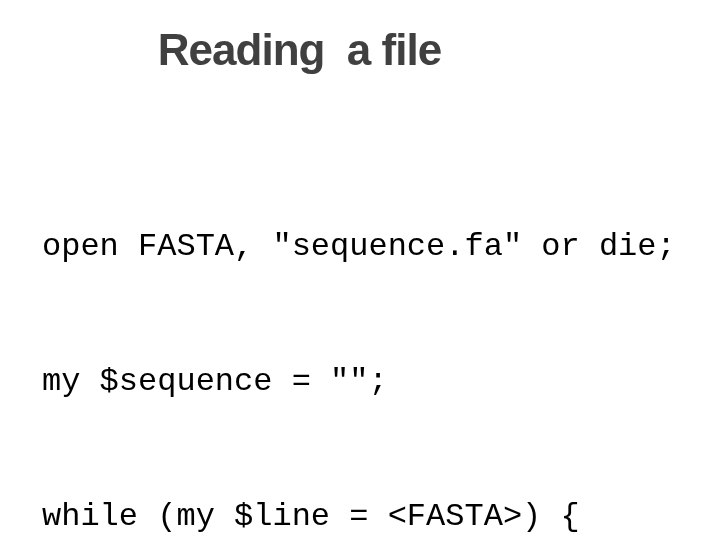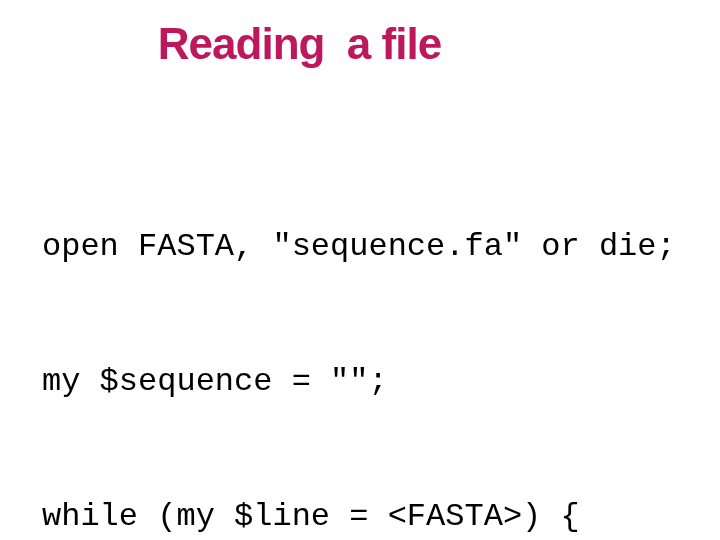--- a/index.html
+++ b/index.html
@@ -9,30 +9,30 @@
   }
   .slide {
     position: relative;
     width: 720px;
     height: 540px;
     background: #ffffff;
     overflow: hidden;
   }
   .slide-title {
     position: absolute;
-    top: 22px;
+    top: 28px;
     left: 0;
     width: 599px;
     text-align: center;
     font-family: "Liberation Sans", "DejaVu Sans", sans-serif;
     font-weight: 700;
     font-size: 44px;
     line-height: 1;
     letter-spacing: -1px;
-    color: #be185d;
+    color: #404040;
     white-space: pre; 
   }
   .code-block {
     position: absolute;
     left: 42px;
     top: 134px;
     font-family: "Liberation Mono", "DejaVu Sans Mono", monospace;
     font-size: 32px;
     line-height: 45px;
     font-weight: 400;

